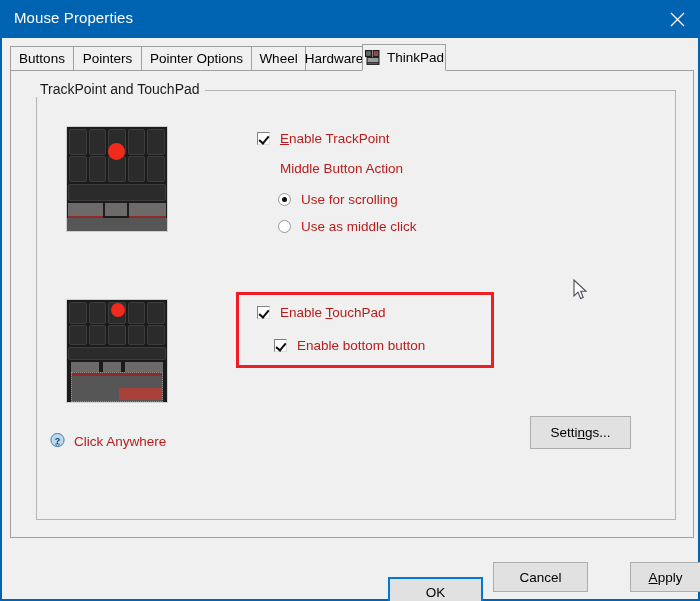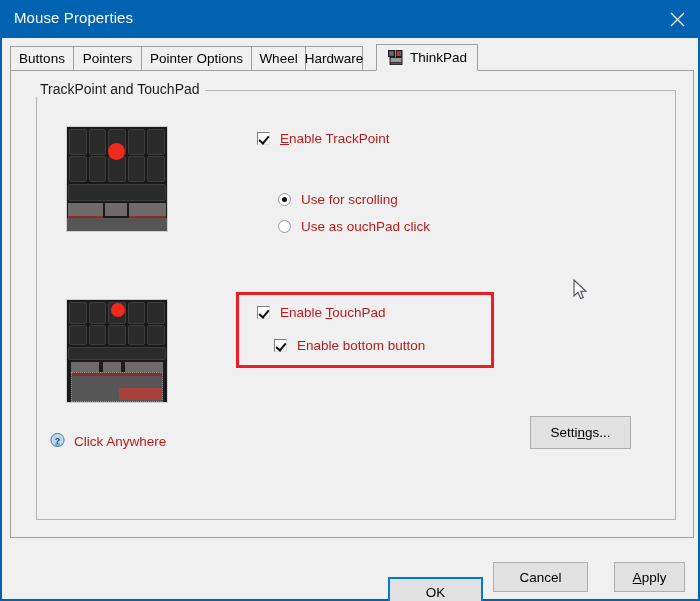--- a/index.html
+++ b/index.html
@@ -276,21 +276,21 @@
   }
   .pushbtn .u { text-decoration: underline; }
   .pushbtn.default {
     border: 2px solid #0078d7;
     background: #e1e1e1;
     margin-top: 15px;
   }
   #settings-btn { left: 528px; top: 416px; width: 101px; height: 33px; }
   #ok-btn     { left: 386px; top: 562px; width: 95px; height: 30px; }
   #cancel-btn { left: 491px; top: 562px; width: 95px; height: 30px; }
-  #apply-btn  { left: 612px; top: 562px; width: 71px; height: 30px; }
+  #apply-btn  { left: 628px; top: 562px; width: 71px; height: 30px; }
 
   
   #cursor {
     position: absolute;
     left: 571px; top: 279px;
     width: 16px; height: 23px;
     pointer-events: none;
   }
 </style>
 </head>
@@ -323,21 +323,21 @@
     </div>
 
     <div class="tab" style="left:241px;width:55px;">
       <span>Wheel</span>
     </div>
 
     <div class="tab" style="left:295px;width:58px;">
       <span>Hardware</span>
     </div>
 
-    <div class="tab selected" style="left:366px;width:102px;">
+    <div class="tab selected" style="left:352px;width:84px;">
       <span class="tabicon">
         <svg width="18" height="18" viewBox="0 0 18 18">
           <rect x="1" y="1" width="7" height="7" fill="#1c1c1c"></rect>
           <rect x="2.2" y="2.2" width="4.6" height="4.6" fill="#6b6b6b"></rect>
           <rect x="8.5" y="1" width="7" height="7" fill="#1c1c1c"></rect>
           <rect x="9.7" y="2.2" width="4.6" height="4.6" fill="#6b6b6b"></rect>
           <circle cx="12" cy="4" r="1.5" fill="#e02018"></circle>
           <rect x="2.5" y="8" width="13" height="8" rx="0.6" fill="#232323"></rect>
           <rect x="3.6" y="9" width="10.8" height="4" fill="#9a9a9a"></rect>
           <rect x="3.6" y="13.6" width="10.8" height="1.6" fill="#555555"></rect>
@@ -406,29 +406,32 @@
     <div class="redline" style="left:5px;top:73px;width:90px;height:3px;"></div>
     <div class="tpad-redbtn" style="left:52px;top:88px;width:43px;height:12px;"></div>
     <div class="tp-dot" style="left:44px;top:3px;width:14px;height:14px;"></div>
   </div>
 
   <div class="ctl-row" style="left:255px;top:131px;">
     <span class="checkbox"></span>
     <span class="label-txt"><span class="u">E</span><span>nable TrackPoint</span></span>
   </div>
 
+  <div class="ctl-row" style="left:278px;top:161px;">
+    <span class="label-txt">Middle Button Action</span>
+  </div>
 
   <div class="ctl-row" style="left:276px;top:192px;">
     <span class="radio checked"></span>
     <span class="label-txt">Use for scrolling</span>
   </div>
 
   <div class="ctl-row" style="left:276px;top:219px;">
     <span class="radio"></span>
-    <span class="label-txt">Use as ouchPad click</span>
+    <span class="label-txt">Use as middle click</span>
   </div>
 
   <div class="ctl-row" style="left:255px;top:305px;">
     <span class="checkbox"></span>
     <span class="label-txt"><span>Enable </span><span class="u">T</span><span>ouchPad</span></span>
   </div>
 
   <div class="ctl-row" style="left:272px;top:338px;">
     <span class="checkbox"></span>
     <span class="label-txt">Enable bottom button</span>

